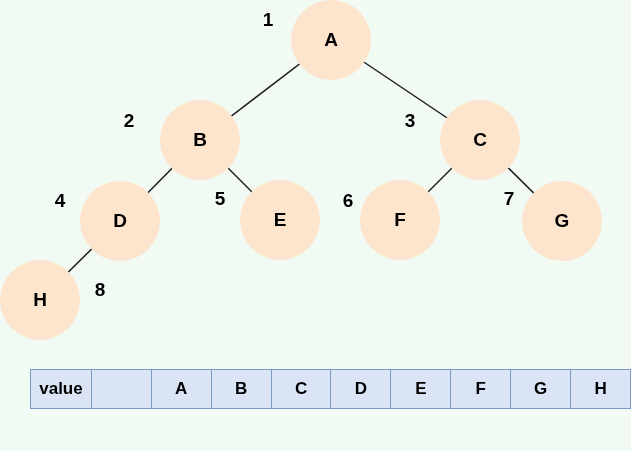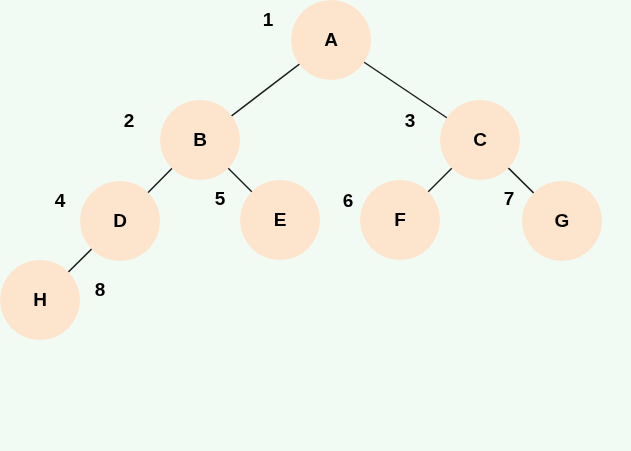--- a/index.html
+++ b/index.html
@@ -107,15 +107,27 @@
         <span>G</span>
       </div>
       <div class="num" style="left: 509px; top: 198px;">7</div>
       <div class="node" style="left: 0px; top: 260px;">
         <span>H</span>
       </div>
       <div class="num" style="left: 100px; top: 289px;">8</div>
     </div>
   <table class="array-table">
     <tbody id="table-body">
+        <tr>
+          <th class="row-head">value</th>
+          <td></td>
+          <td>A</td>
+          <td>B</td>
+          <td>C</td>
+          <td>D</td>
+          <td>E</td>
+          <td>F</td>
+          <td>G</td>
+          <td>H</td>
+        </tr>
       </tbody>
   </table>
 </div>
 
 </body></html>

